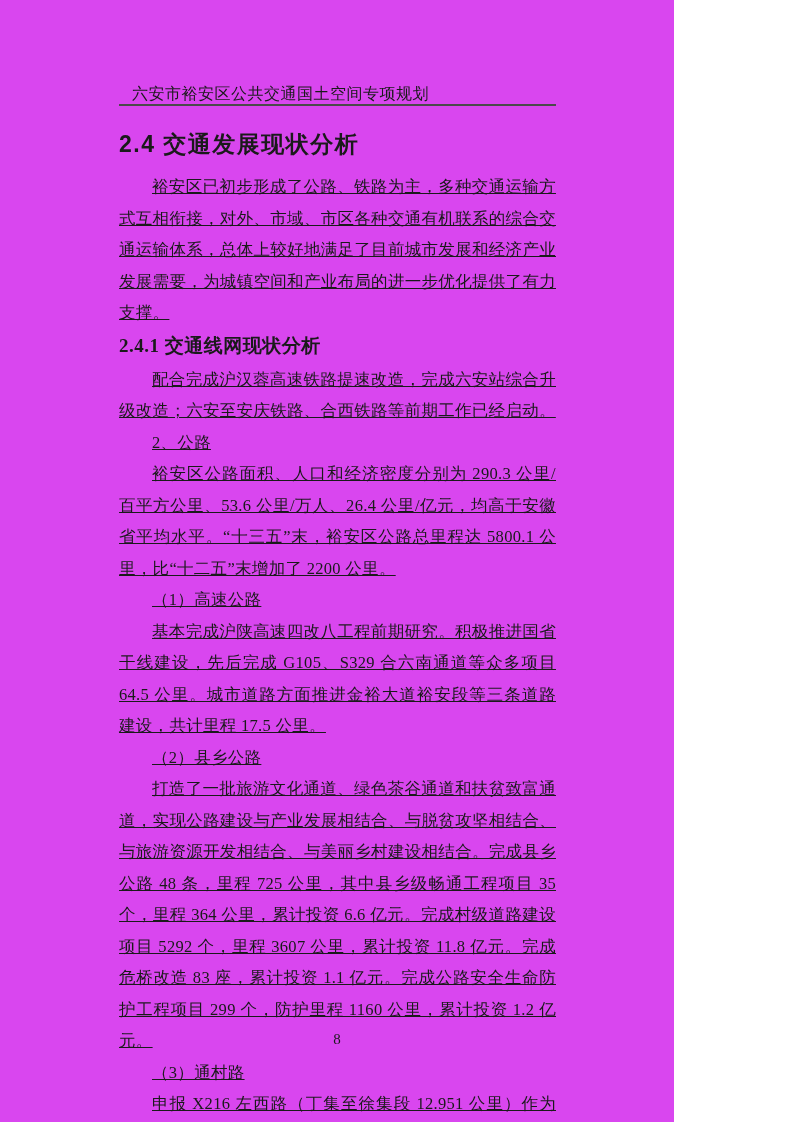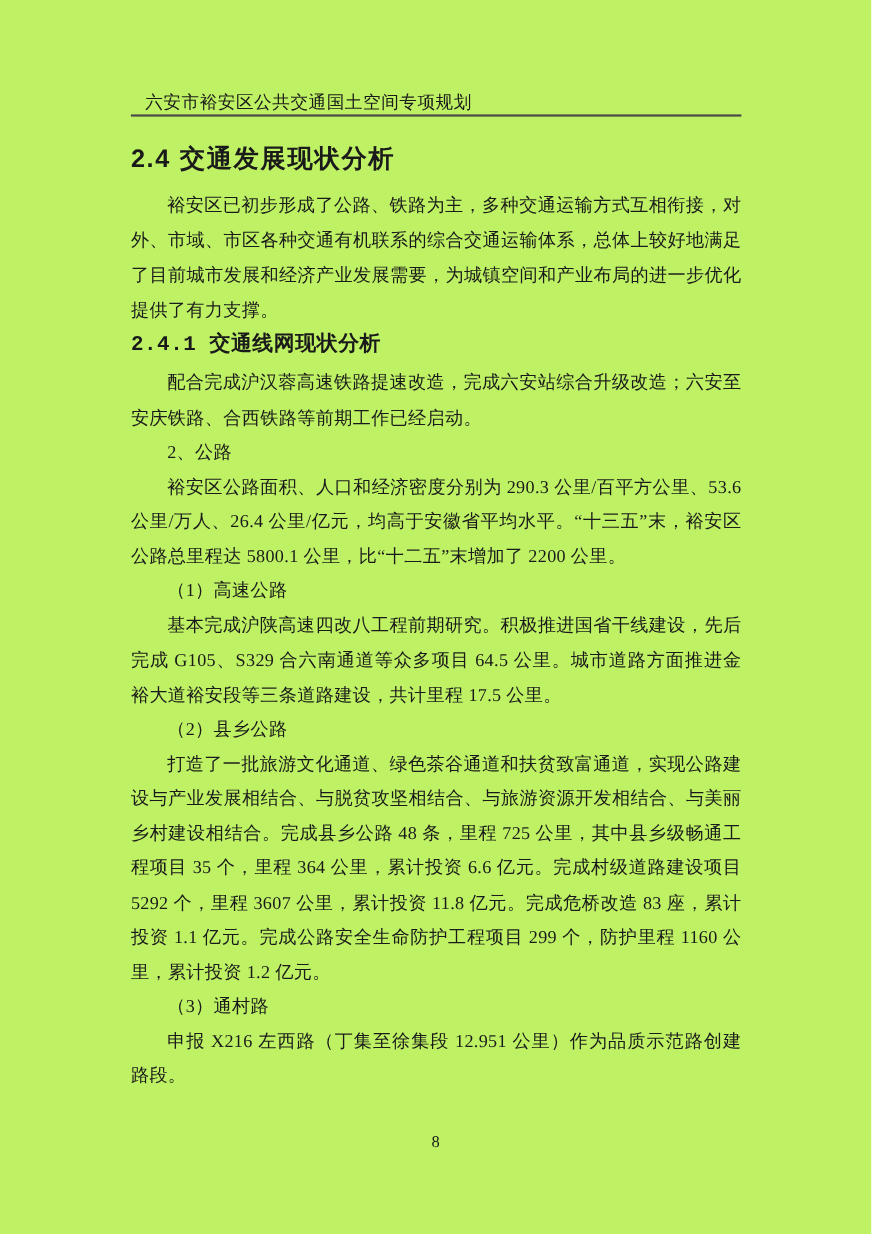--- a/index.html
+++ b/index.html
@@ -2,23 +2,23 @@
 <html lang="zh"><head>
 <meta charset="utf-8">
 <style>
   html, body {
     margin: 0;
     padding: 0;
     background: #ffffff;
   }
   .page {
     position: relative;
-    width: 792px;
+    width: 674px;
     height: 1122px;
-    background: #bef264;
+    background: #d946ef;
     color: #1a1a1a;
     font-family: "Liberation Serif", "DejaVu Serif", serif;
     overflow: hidden;
     box-sizing: border-box;
     padding-top: 84px;
   }
   .margins {
     margin-left: 119px;
     margin-right: 118px;
   }
@@ -40,34 +40,35 @@
   }
   .block-h1 {
     font-family: Liberation Sans, sans-serif;
     font-weight: bold;
     font-size: 23px;
     line-height: 28px;
     letter-spacing: 1.5px;
     margin: 24px 0 13px 0;
   }
   .block-h2 {
-    font-family: Liberation Mono, monospace;
+    font-family: Liberation Serif, serif;
     font-weight: bold;
     font-size: 19px;
     line-height: 27px;
     letter-spacing: 0.5px;
     margin: 3px 0 5px 0;
   }
   .block-p {
     font-size: 16.5px;
     line-height: 31.5px;
     letter-spacing: 0.3px;
     text-indent: 2em;
     text-align: justify;
     margin: 0;
+    text-decoration: underline;
   }
   .footer {
     position: absolute;
     top: 1030px;
     left: 0;
     right: 0;
     text-align: center;
     font-size: 15px;
     line-height: 18px;
     color: #1a1a1a;

